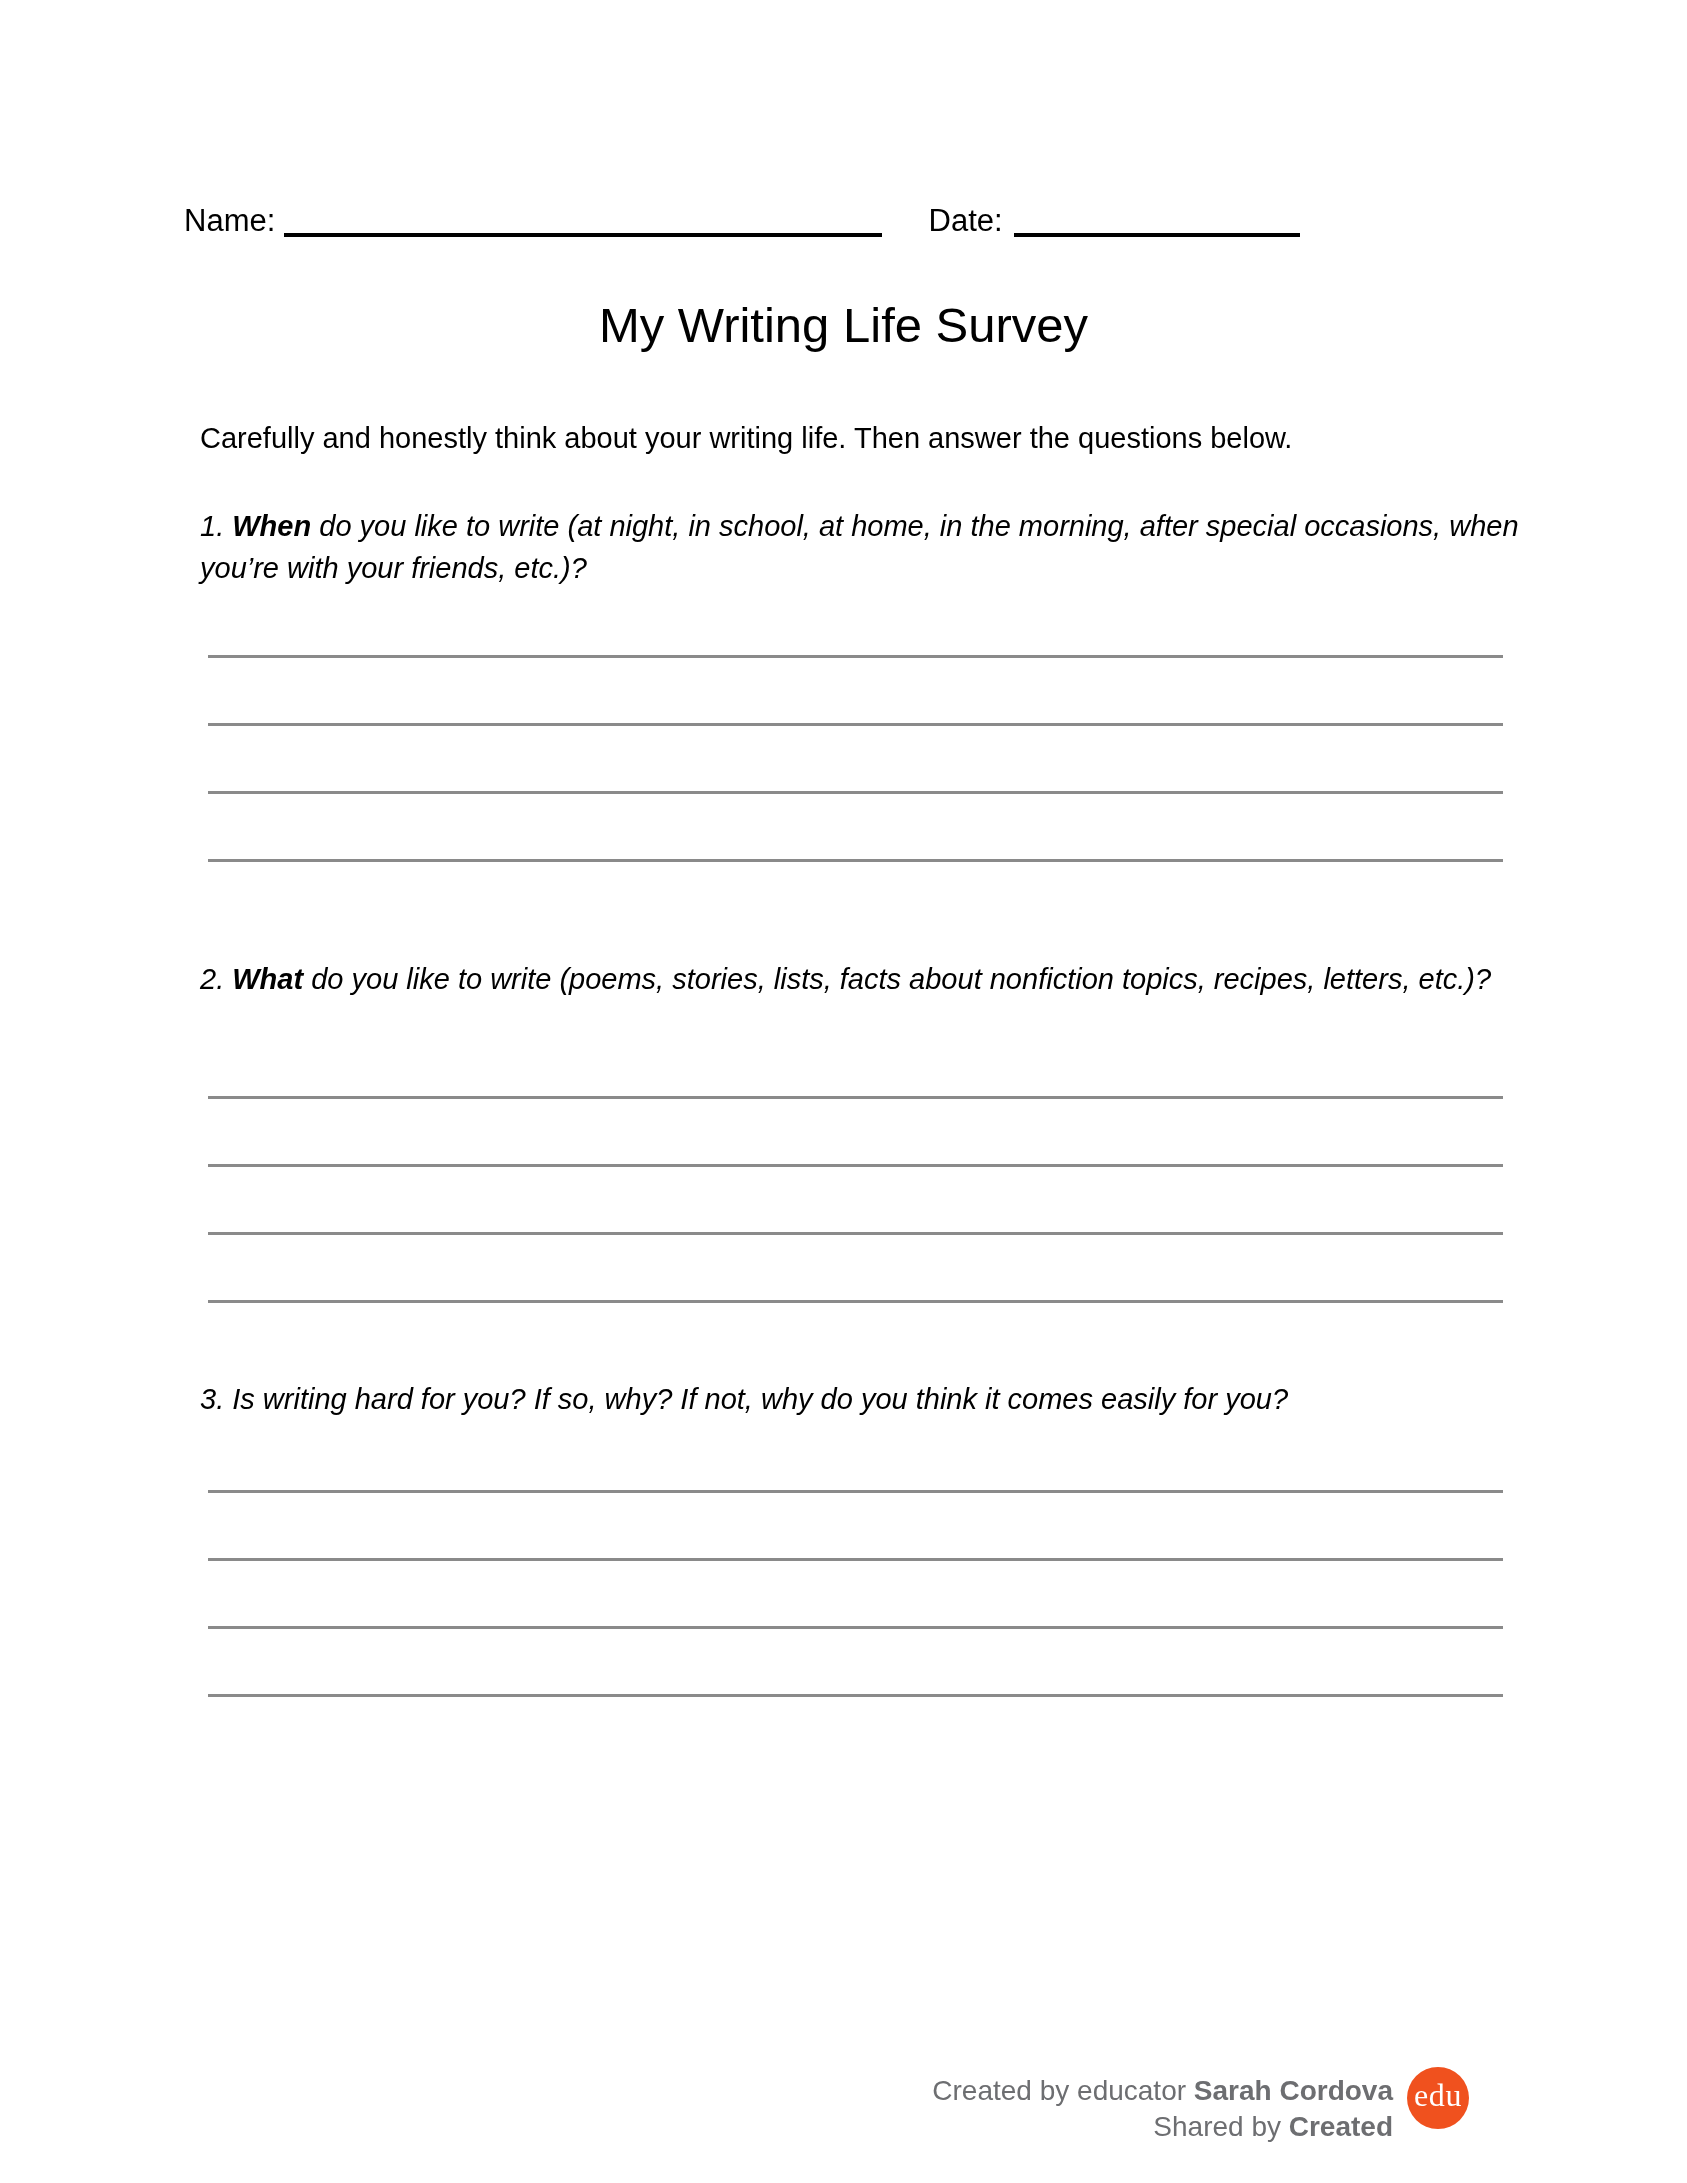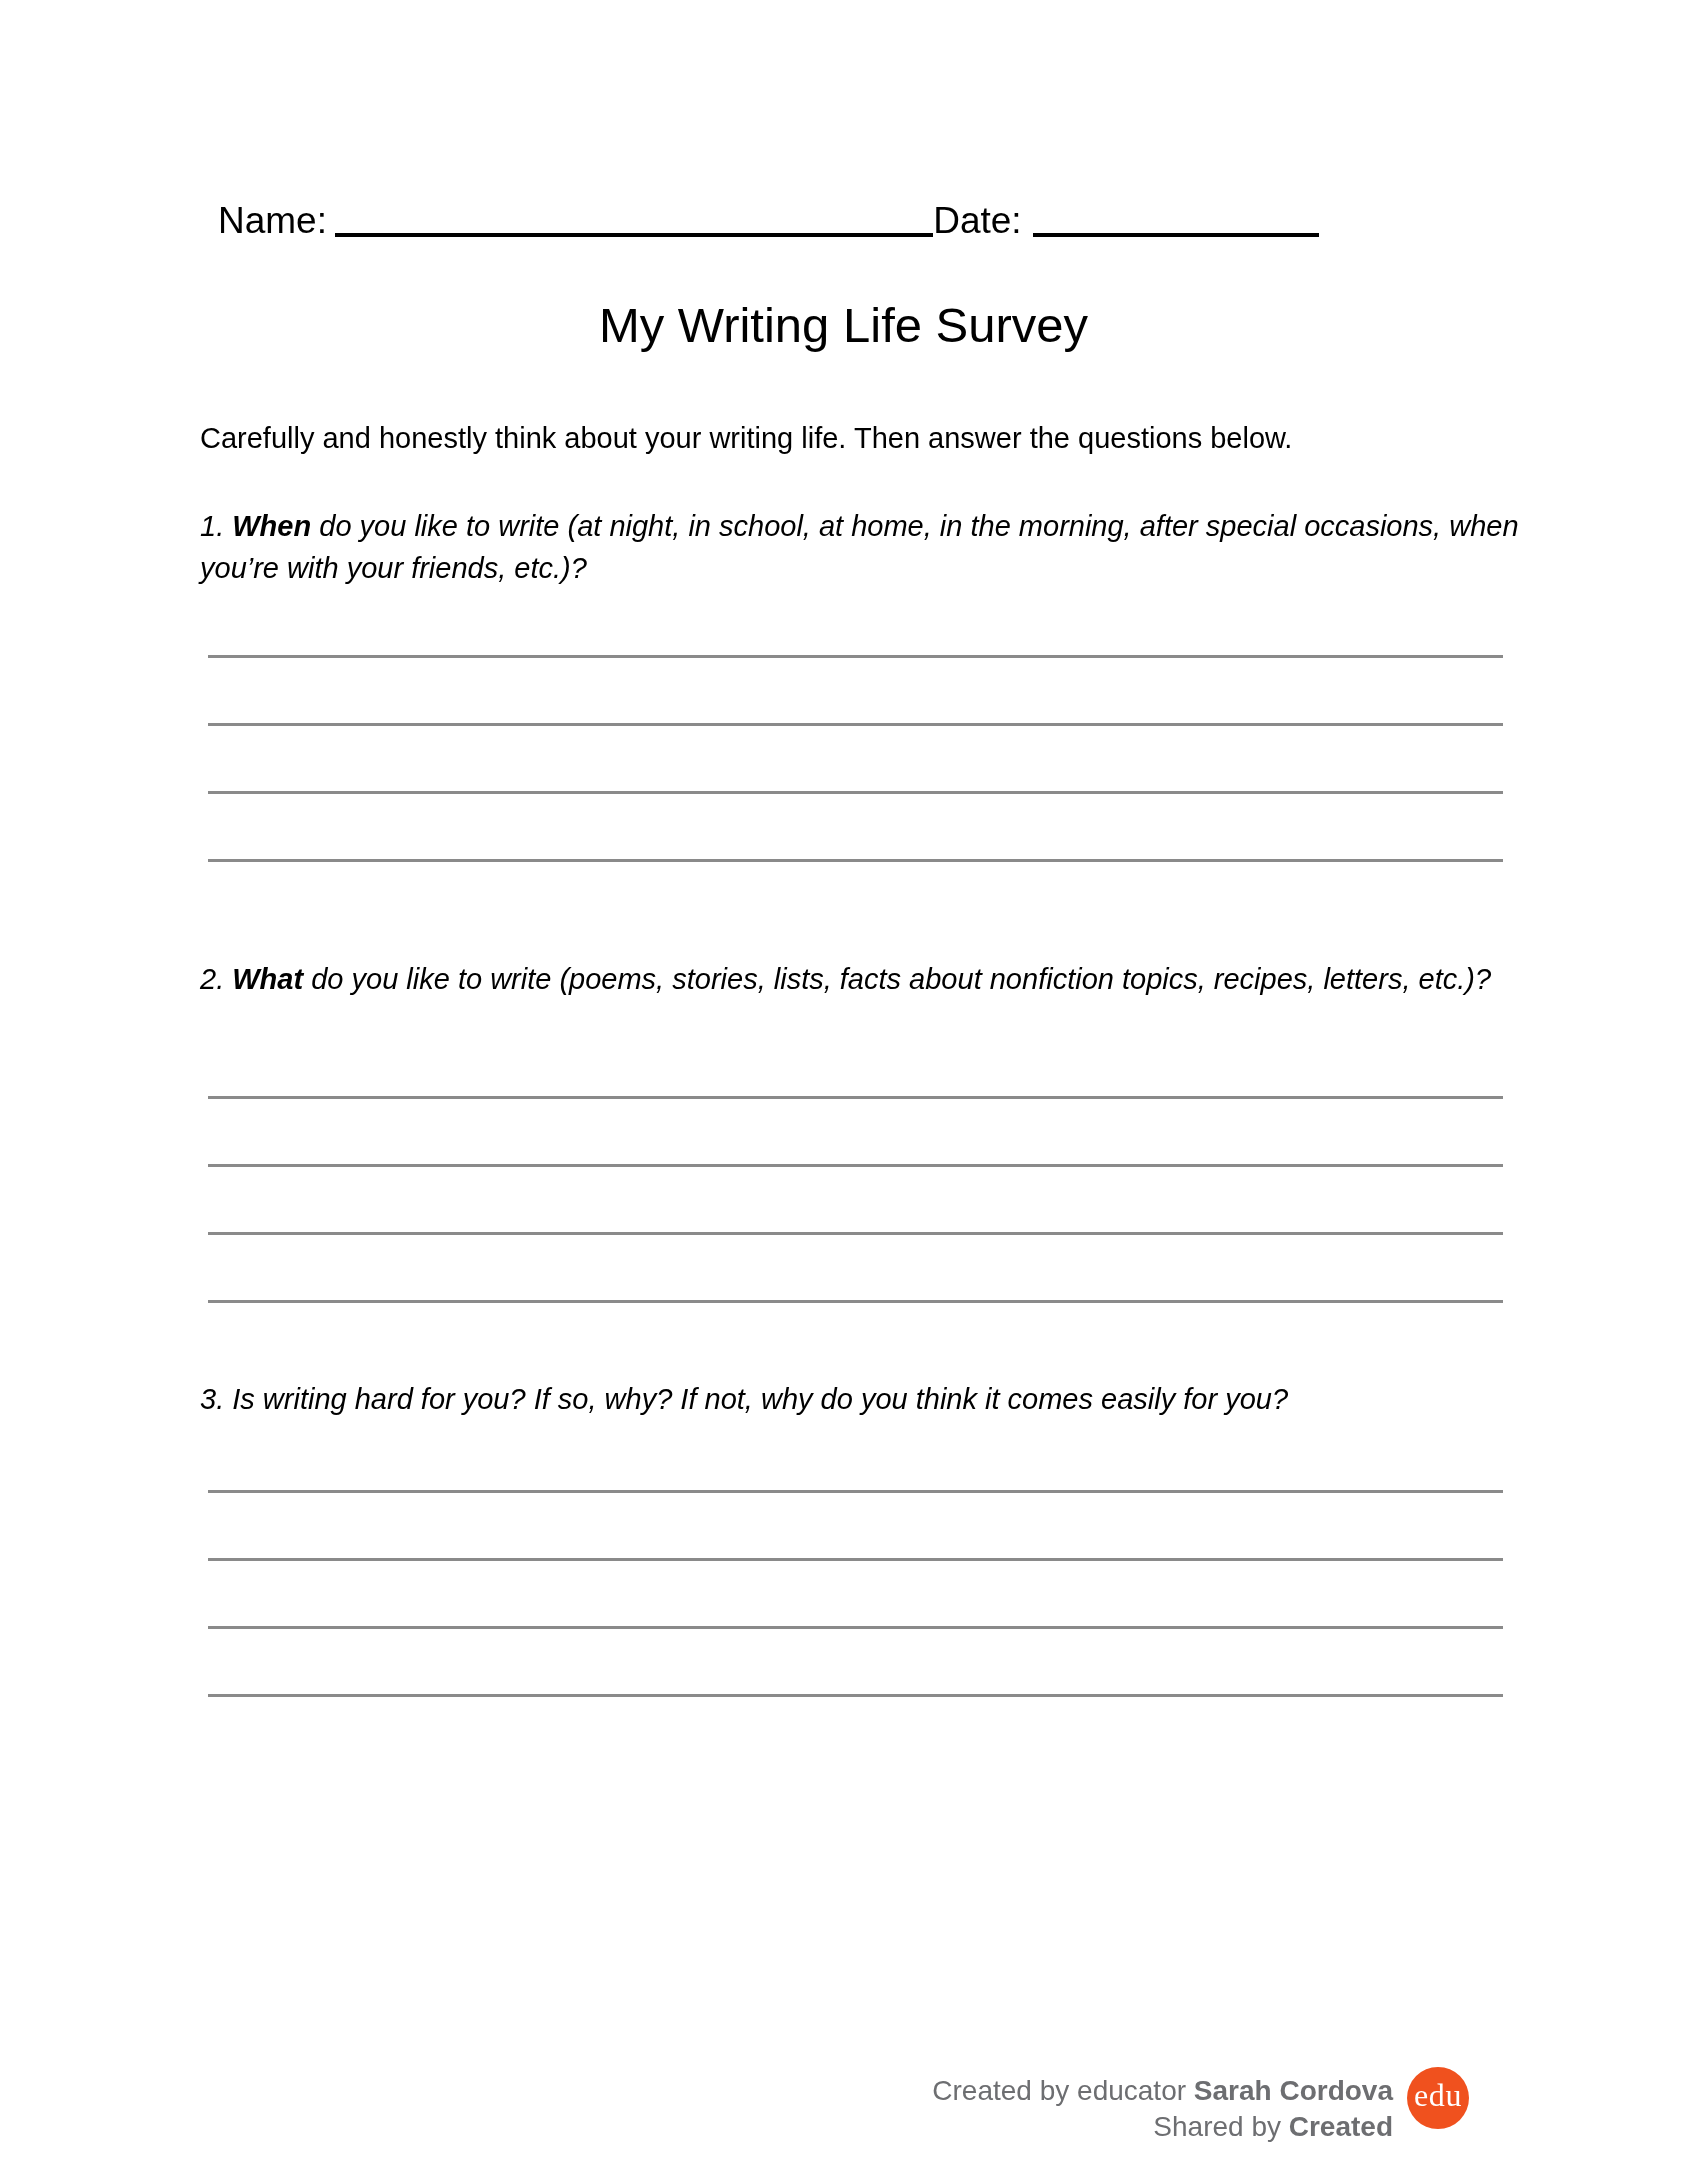--- a/index.html
+++ b/index.html
@@ -8,30 +8,30 @@
     width:1687px; height:2183px;
     position:relative;
     font-family:"Liberation Sans","DejaVu Sans",sans-serif;
     color:var(--text-color,#000);
     overflow:hidden;
   }
   .abs { position:absolute; }
 
   
   .header-row {
-    top:204px; left:218px; right:182px;
+    top:204px; left:184px; right:182px;
     display:flex; align-items:flex-end;
-    font-size:37px; line-height:34px;
+    font-size:31px; line-height:34px;
   }
   .blank {
     height:3.5px; background:var(--text-color,#000);
     margin-bottom:1.2px; display:inline-block;
   }
   .name-blank { width:598px; margin-left:8.2px; }
-  .date-label { }
+  .date-label { margin-left:47px; }
   .date-blank { width:286px; margin-left:11.7px; }
 
   
   .title {
     top:296px; left:0; width:1687px;
     text-align:center;
     font-size:49px; font-weight:400; line-height:59px;
     letter-spacing:0;
   }
 

